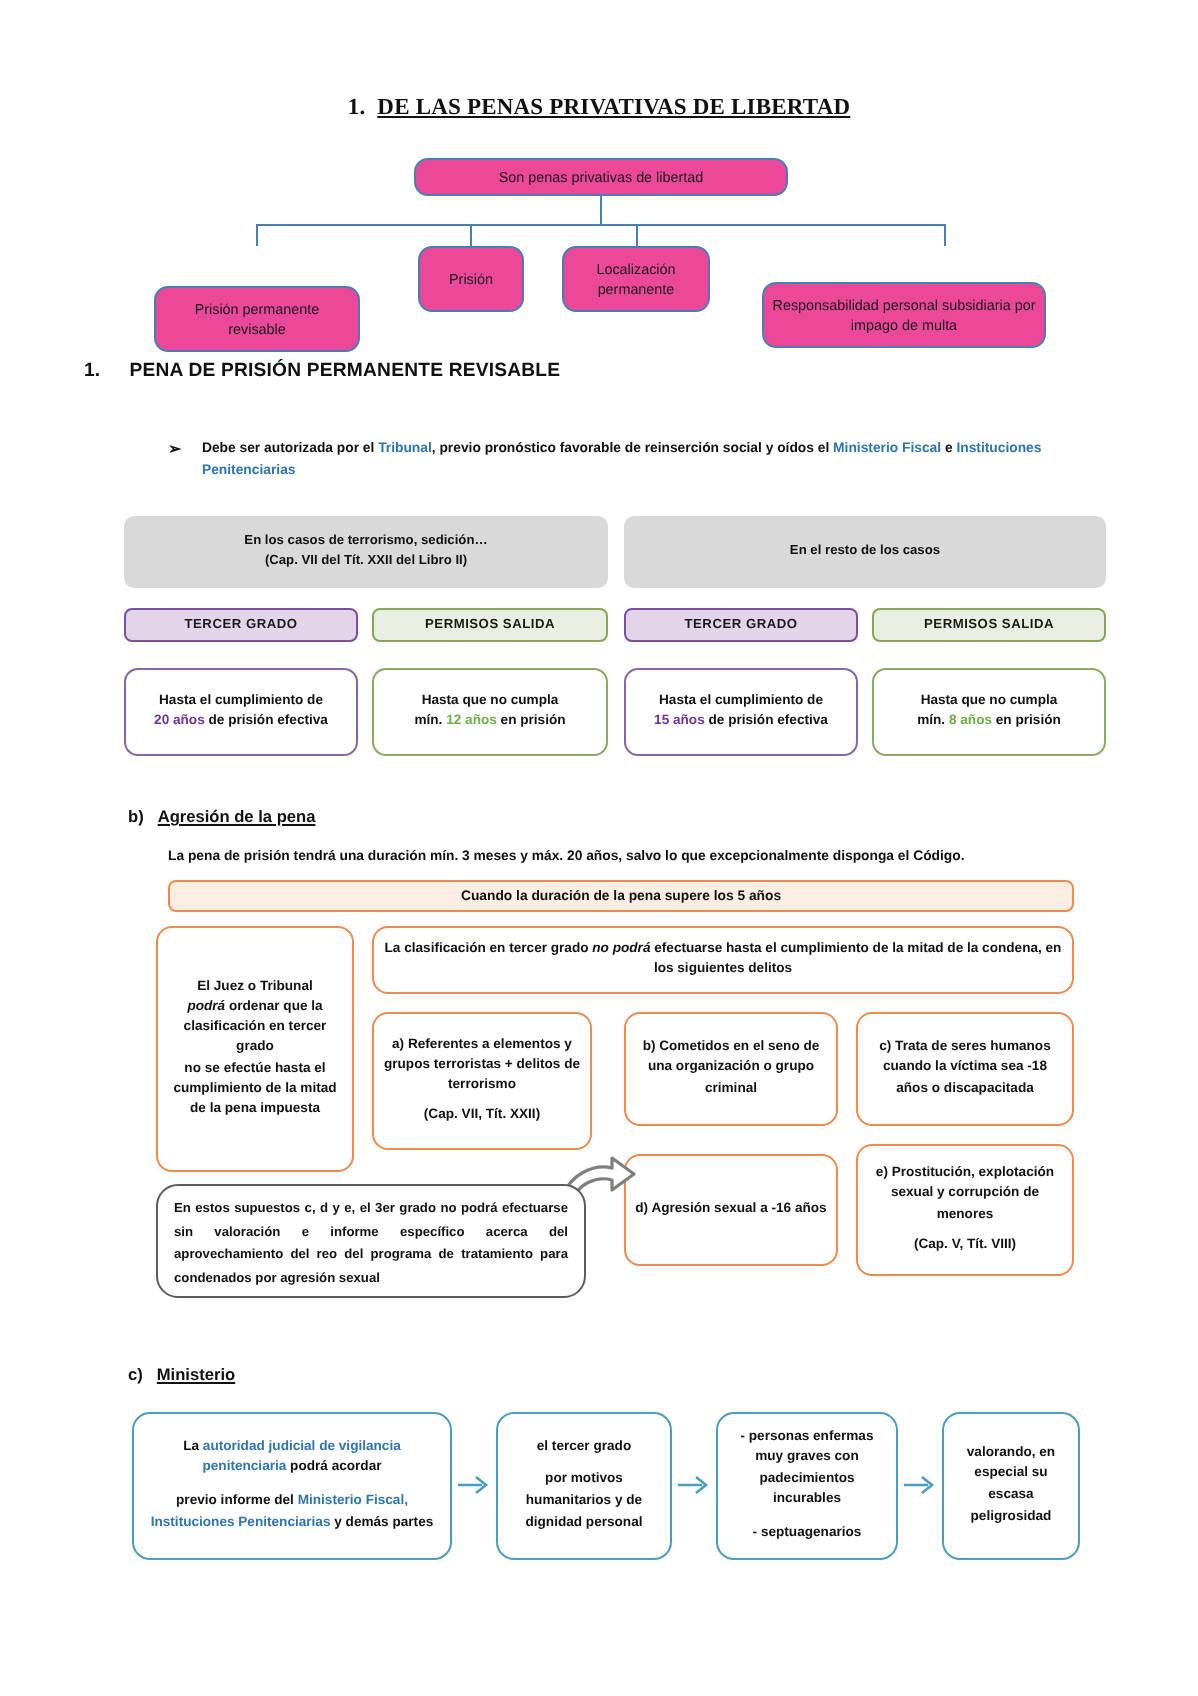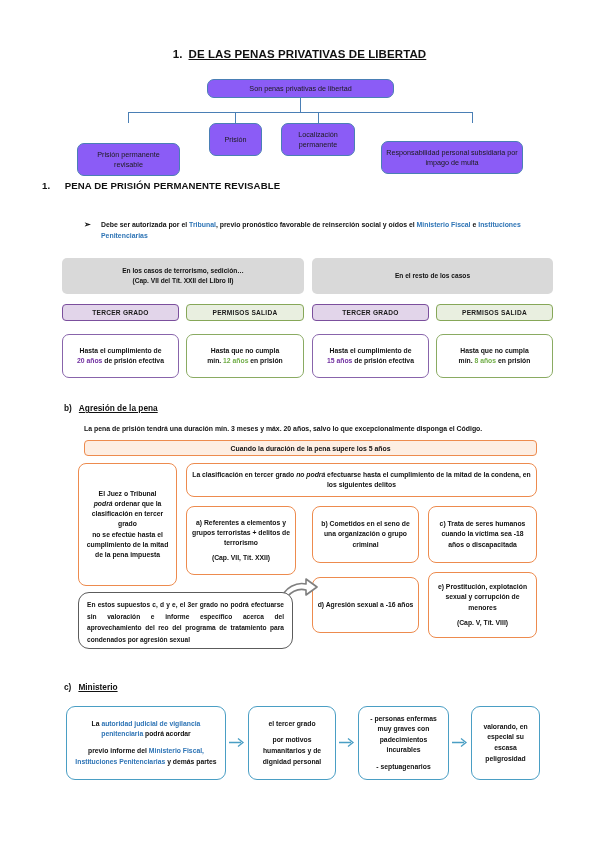--- a/index.html
+++ b/index.html
@@ -29,30 +29,31 @@
 
   
   .doc-title {
     position: absolute;
     left: 0; right: 0;
     top: 48px;
     text-align: center;
     font-size: 11.5px;
     font-weight: bold;
     letter-spacing: .1px;
+    font-family: Liberation Serif, serif;
   }
   .doc-title .num { text-decoration: none; margin-right: 6px; }
   .doc-title .txt { text-decoration: underline; }
 
   
   .fc-box {
     position: absolute;
     border: 1px solid #4a7fb5;
     border-radius: 7px;
-    background: #8b5cf6;
+    background: #ec4899;
     font-size: 7.2px;
     line-height: 1.35;
     padding: 8px 4px;
     color: #1a1a1a;
   }
   .fc-line { position: absolute; background: #4a7fb5; }
 
   
   .h-num {
     position: absolute;

